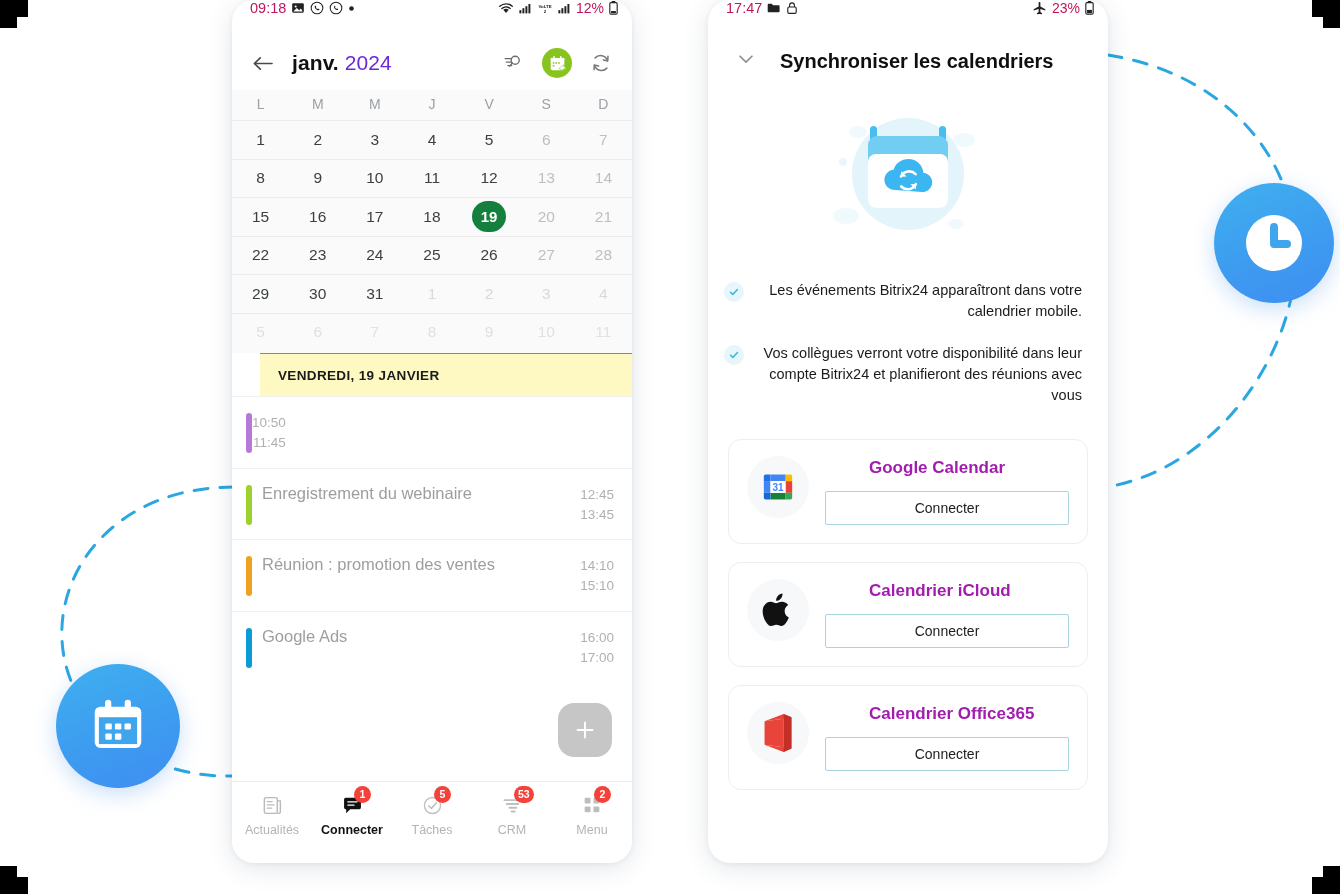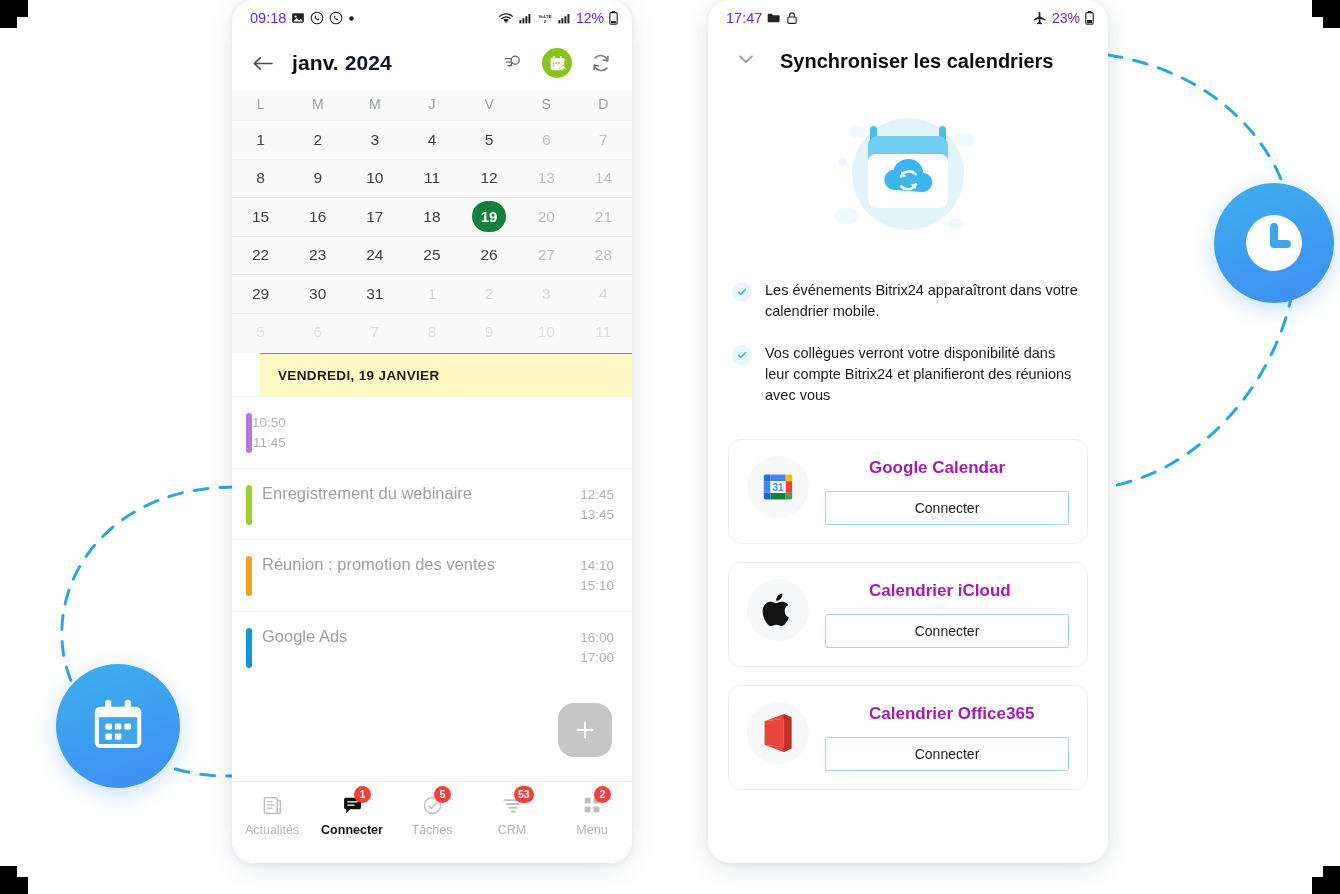--- a/index.html
+++ b/index.html
@@ -44,33 +44,33 @@
   .phone {
     position:absolute; background:#fff; border-radius:22px; overflow:hidden;
     box-shadow: 0 5px 26px rgba(40,60,90,.13), 0 1px 5px rgba(40,60,90,.07);
     z-index:10;
   }
   #phone-left  { left:232px; top:0px;  width:400px; height:863px; }
   #phone-right { left:708px; top:0px;  width:400px; height:863px; }
 
   
   .statusbar {
-    height:36px; display:flex; align-items:center; justify-content:space-between;
-    padding:0 14px 0 18px; font-size:14.5px; color:#6d28d9; font-weight:500;gap:13px;
+    height:36px; display:flex; align-items:flex-start; justify-content:space-between;
+    padding:0 14px 0 18px; font-size:14.5px; color:#be185d; font-weight:500;gap:13px;
   }
   .sb-left, .sb-right { display:flex; align-items:center; gap:5px; }
   .sb-right { font-size:14px; }
 
   
   .cal-header {
     height:54px; display:flex; align-items:center; padding:0 16px; gap:14px;
   }
   .cal-title { font-size:21px; letter-spacing:.1px; }
   .cal-title b { color:#101010; font-weight:700; }
-  .cal-title span { color:#0f172a; font-weight:700; }
+  .cal-title span { color:#6d28d9; font-weight:400; }
   .hdr-spacer { flex:1; }
   .hdr-icon { width:30px; height:30px; display:flex; align-items:center; justify-content:center; }
   .green-fab {
     width:30px; height:30px; border-radius:50%; background:#88c41e;
     display:flex; align-items:center; justify-content:center;
   }
 
   
   .month { background:#fafafa; padding-bottom:2px; }
   .dow-row, .week-row { display:grid; grid-template-columns:repeat(7,1fr); }
@@ -123,21 +123,21 @@
   .nav-badge {
     position:absolute; top:-7px; left:15px; min-width:17px; height:17px; padding:0 4px;
     border-radius:9px; background:#f4423a; color:#fff; font-size:10.5px; font-weight:700;
     display:flex; align-items:center; justify-content:center; line-height:1;
   }
 
   
   .sync-header { display:flex; align-items:center; gap:22px; padding:12px 22px 8px 26px; }
   .sync-title { font-size:20px; font-weight:700; color:#0f0f0f; }
   .hero { display:flex; justify-content:center; padding:14px 0 18px; }
-  .bullets { padding:6px 26px 4px 24px; }
+  .bullets { padding:6px 26px 4px 16px;text-align:right; }
   .bullet { display:flex; gap:13px; margin-bottom:20px; }
   .bullet-check {
     flex:0 0 20px; width:20px; height:20px; border-radius:50%; background:#e6f6fb;
     display:flex; align-items:center; justify-content:center; margin-top:2px;
   }
   .bullet-text { font-size:14.5px; line-height:1.47; color:#1b1b1b; }
   .cards { padding:8px 20px 0; }
   .ccard {
     border:1px solid #eceef0; border-radius:13px; padding:16px 18px 18px;
     display:flex; gap:16px; align-items:flex-start; margin-bottom:18px; background:#fff;

